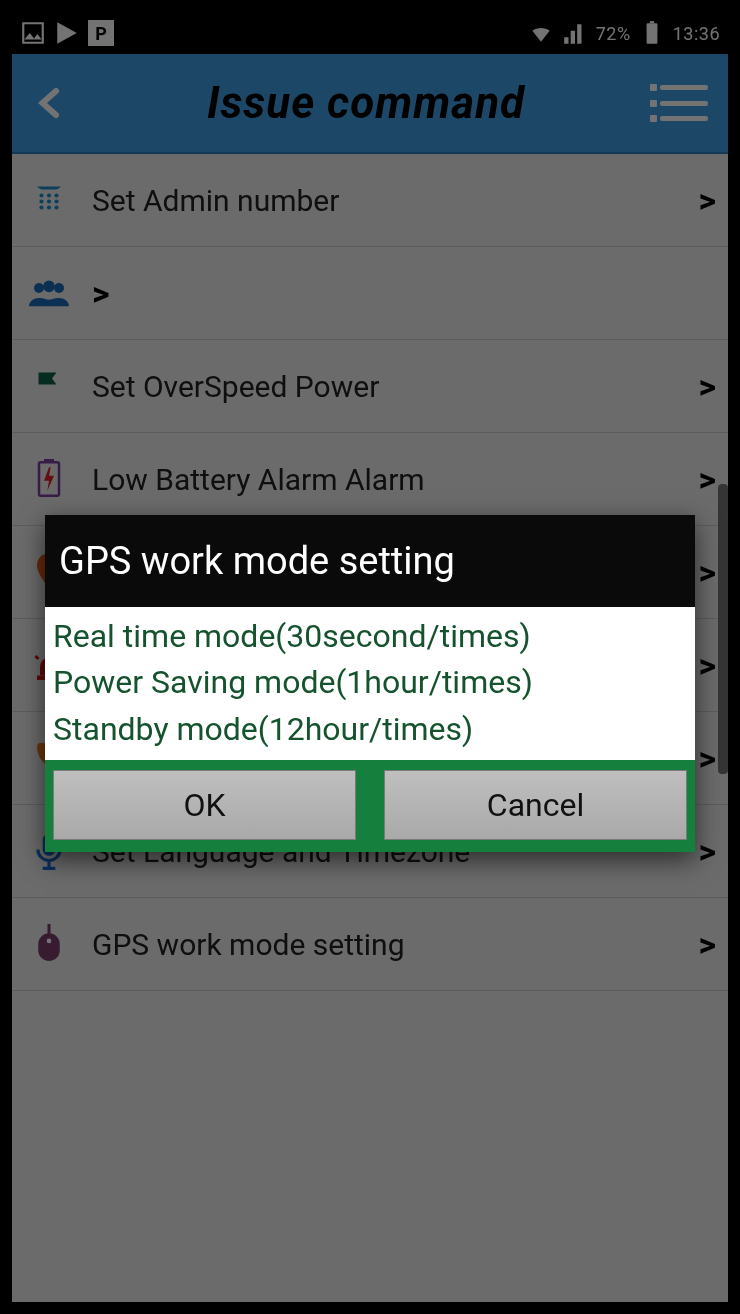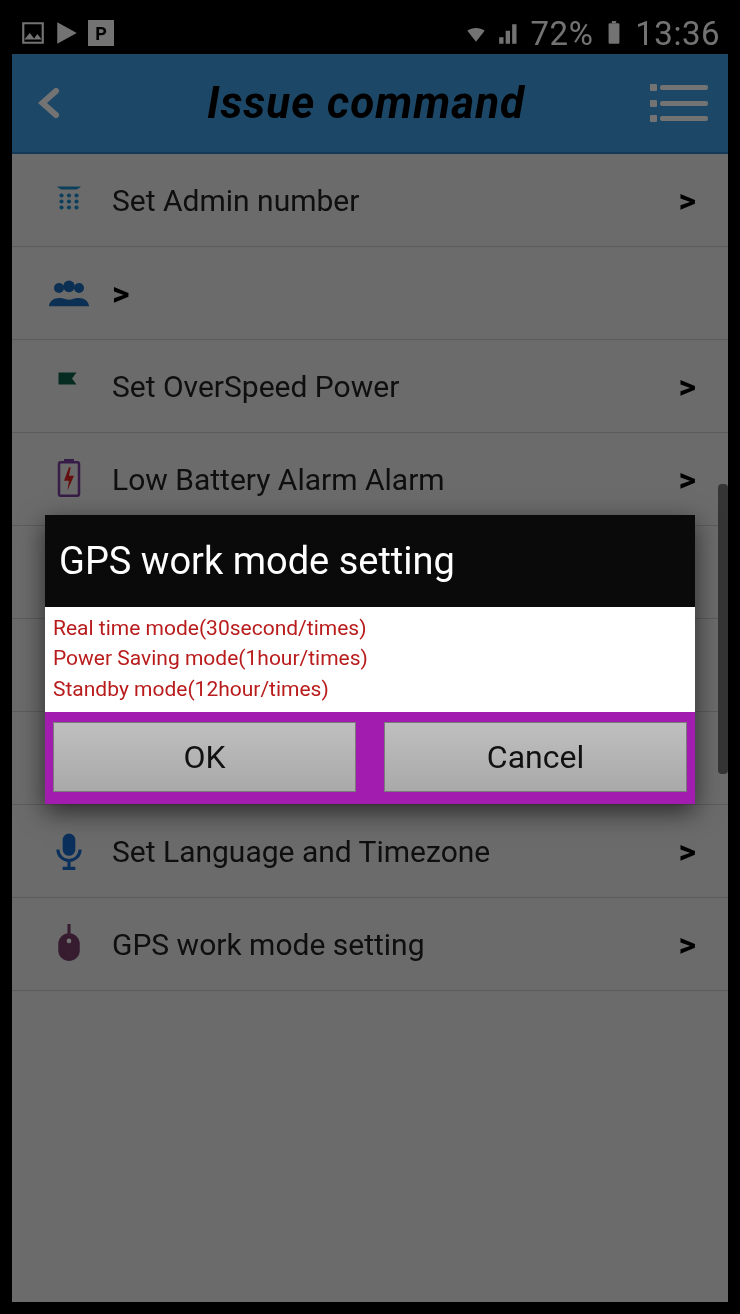--- a/index.html
+++ b/index.html
@@ -5,44 +5,44 @@
   * { margin: 0; padding: 0; box-sizing: border-box; }
   html, body { width: 740px; height: 1314px; font-family: Roboto, Arial, sans-serif; overflow: hidden; background: #000; }
   .device-frame { width: 740px; height: 1314px; background: #000; position: relative; padding: 12px; }
   .screen { width: 100%; height: 100%; background: #eee; position: relative; overflow: hidden; }
 
   
   .status-bar { height: 42px; background: #000; color: #fff; display: flex; align-items: center; padding: 0 8px; font-size: 24px; }
   .status-left { display: flex; gap: 8px; align-items: center; }
   .status-right { margin-left: auto; display: flex; gap: 8px; align-items: center; }
   .status-icon { width: 26px; height: 26px; display: inline-block; }
-  .status-text { font-size: 33px; letter-spacing: 0.5px; }
+  .status-text { font-size: 18px; letter-spacing: 0.5px; }
 
   
   .app-header { height: 100px; background: #3e9ee3; display: flex; align-items: center; padding: 0 20px; position: relative; border-bottom: 2px solid #2c7fc0; }
   .back-btn { color: #fff; font-size: 48px; font-weight: bold; width: 40px; }
   .header-title { flex: 1; text-align: center; color: #000000; font-size: 44px; font-weight: bold; font-style: italic; letter-spacing: 1px; }
   .menu-btn { width: 48px; height: 36px; display: flex; flex-direction: column; justify-content: space-between; }
   .menu-btn .line { height: 5px; background: #fff; border-radius: 2px; position: relative; }
   .menu-btn .line::before { content: ''; position: absolute; left: -10px; top: -1px; width: 7px; height: 7px; background: #fff; border-radius: 1px; }
 
   
   .settings-list { background: #eee; }
-  .list-item { height: 93px; display: flex; align-items: center; padding: 0 32px; border-bottom: 1px solid #ccc; }
+  .list-item { height: 93px; display: flex; align-items: center; padding: 0 12px; border-bottom: 1px solid #ccc; }
   .item-icon { width: 50px; height: 40px; margin-right: 18px; display: flex; align-items: center; justify-content: center; }
   .item-label { flex: 1; font-size: 30px; color: #222; }
   .item-chevron { font-size: 34px; color: #000; font-weight: bold; }
 
   
   .overlay { position: absolute; inset: 0; background: rgba(0,0,0,0.55); display: flex; align-items: center; justify-content: center; }
   .dialog { width: 650px; background: #6a6a6a; box-shadow: 0 8px 24px rgba(0,0,0,0.6); position: absolute; top: 503px; left: 50%; transform: translateX(-50%); }
   .dialog-header { background: #0a0a0a; color: #fff; padding: 24px 14px; font-size: 38px; }
   .dialog-body { background: #fff; padding: 6px 8px 8px; }
-  .dialog-option { font-size: 21px; color: #b91c1c; line-height: 1.45; }
-  .dialog-actions { display: flex; gap: 28px; padding: 10px 8px 12px; background: #a21caf; text-align: right; }
+  .dialog-option { font-size: 32px; color: #14532d; line-height: 1.45; }
+  .dialog-actions { display: flex; gap: 28px; padding: 10px 8px 12px; background: #15803d; text-align: right; }
   .dialog-btn { flex: 1; height: 70px; background: linear-gradient(#bfbfbf,#a9a9a9); border: 1px solid #7a7a7a; font-size: 32px; color: #111; display: flex; align-items: center; justify-content: center; }
 
   
   .scroll-hint { position: absolute; right: 0; top: 472px; width: 10px; height: 290px; background: #777; border-radius: 4px; }
 
   
   svg { display: block; }
 </style>
 </head>
 <body>

